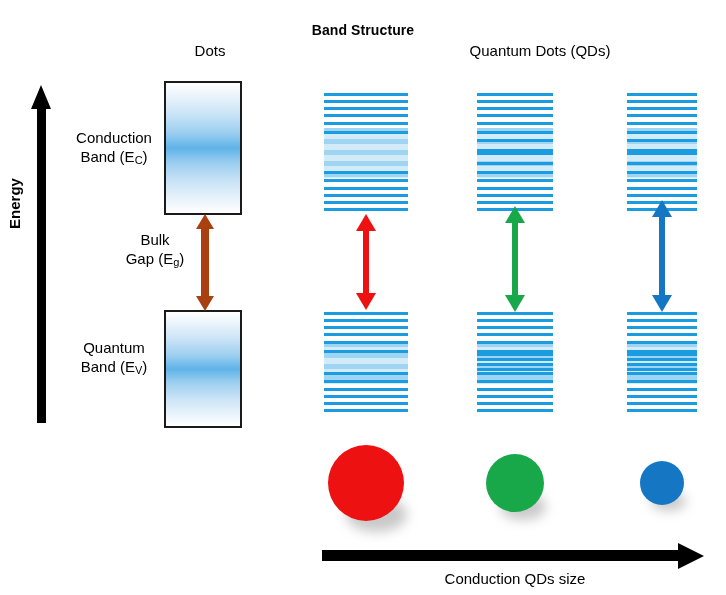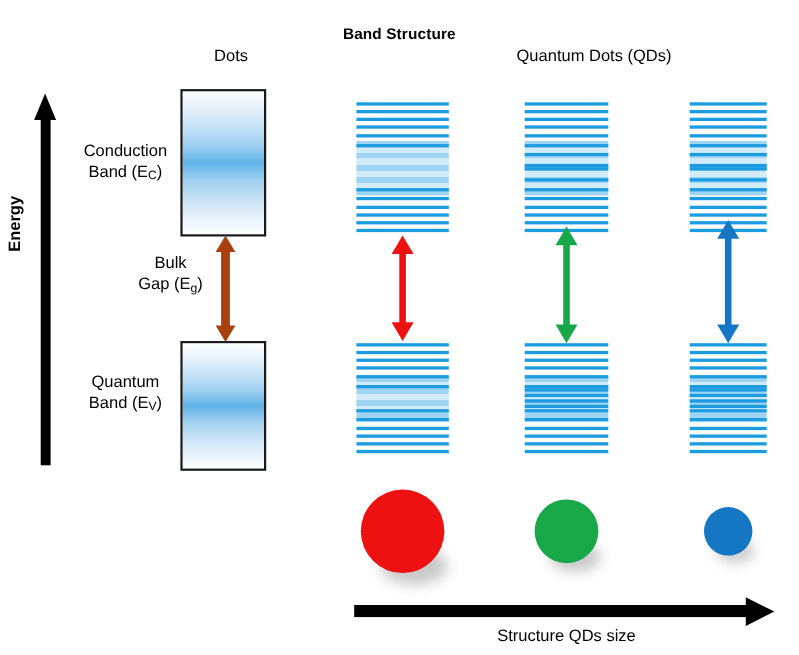--- a/index.html
+++ b/index.html
@@ -260,13 +260,13 @@
       <div class="hd" style="border-top: 17px solid rgb(21, 119, 196);"></div>
     </div>
     <div class="dot-shadow" style="width: 35.2px; height: 20.24px; left: 650.56px; top: 490.92px;"></div>
     <div class="dot" style="width: 44px; height: 44px; left: 640px; top: 461px; background: rgb(21, 119, 196);"></div>
   </div>
 
 <div class="bot-arrow">
   <div class="bot-shaft"></div>
   <div class="bot-head"></div>
 </div>
-<div class="bot-label">Structure QDs size</div>
+<div class="bot-label">Conduction QDs size</div>
 
 </body></html>

